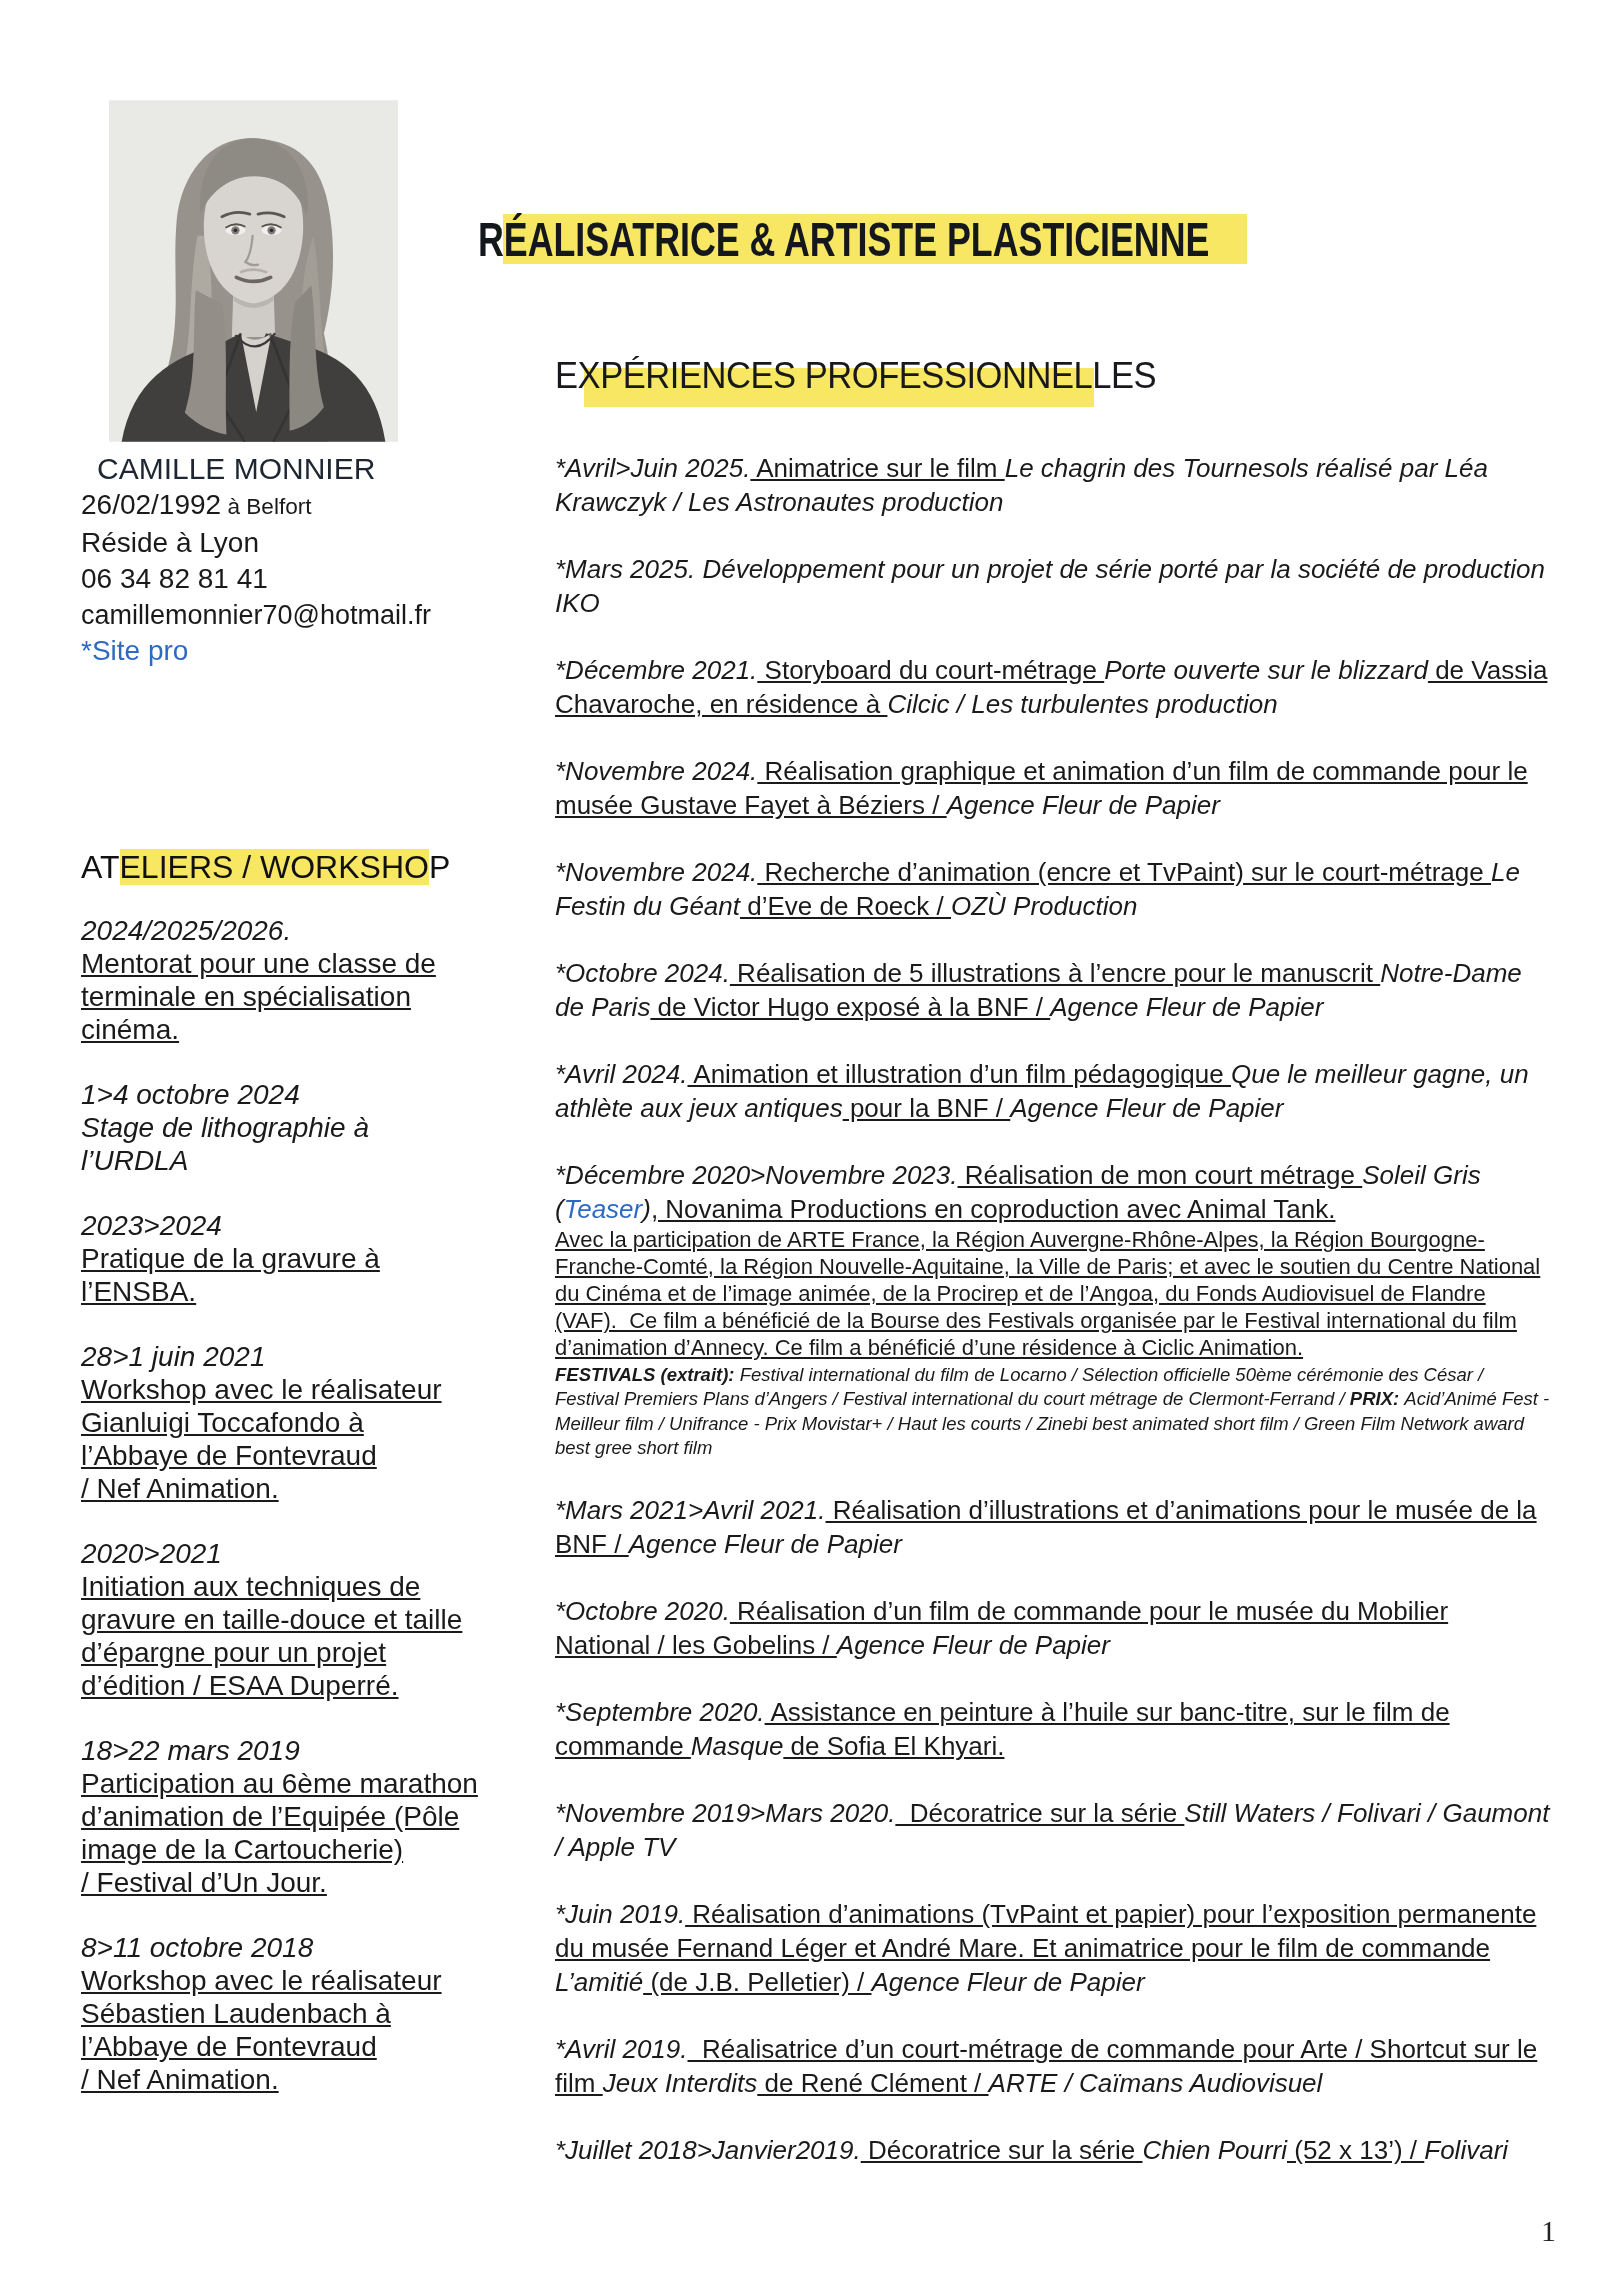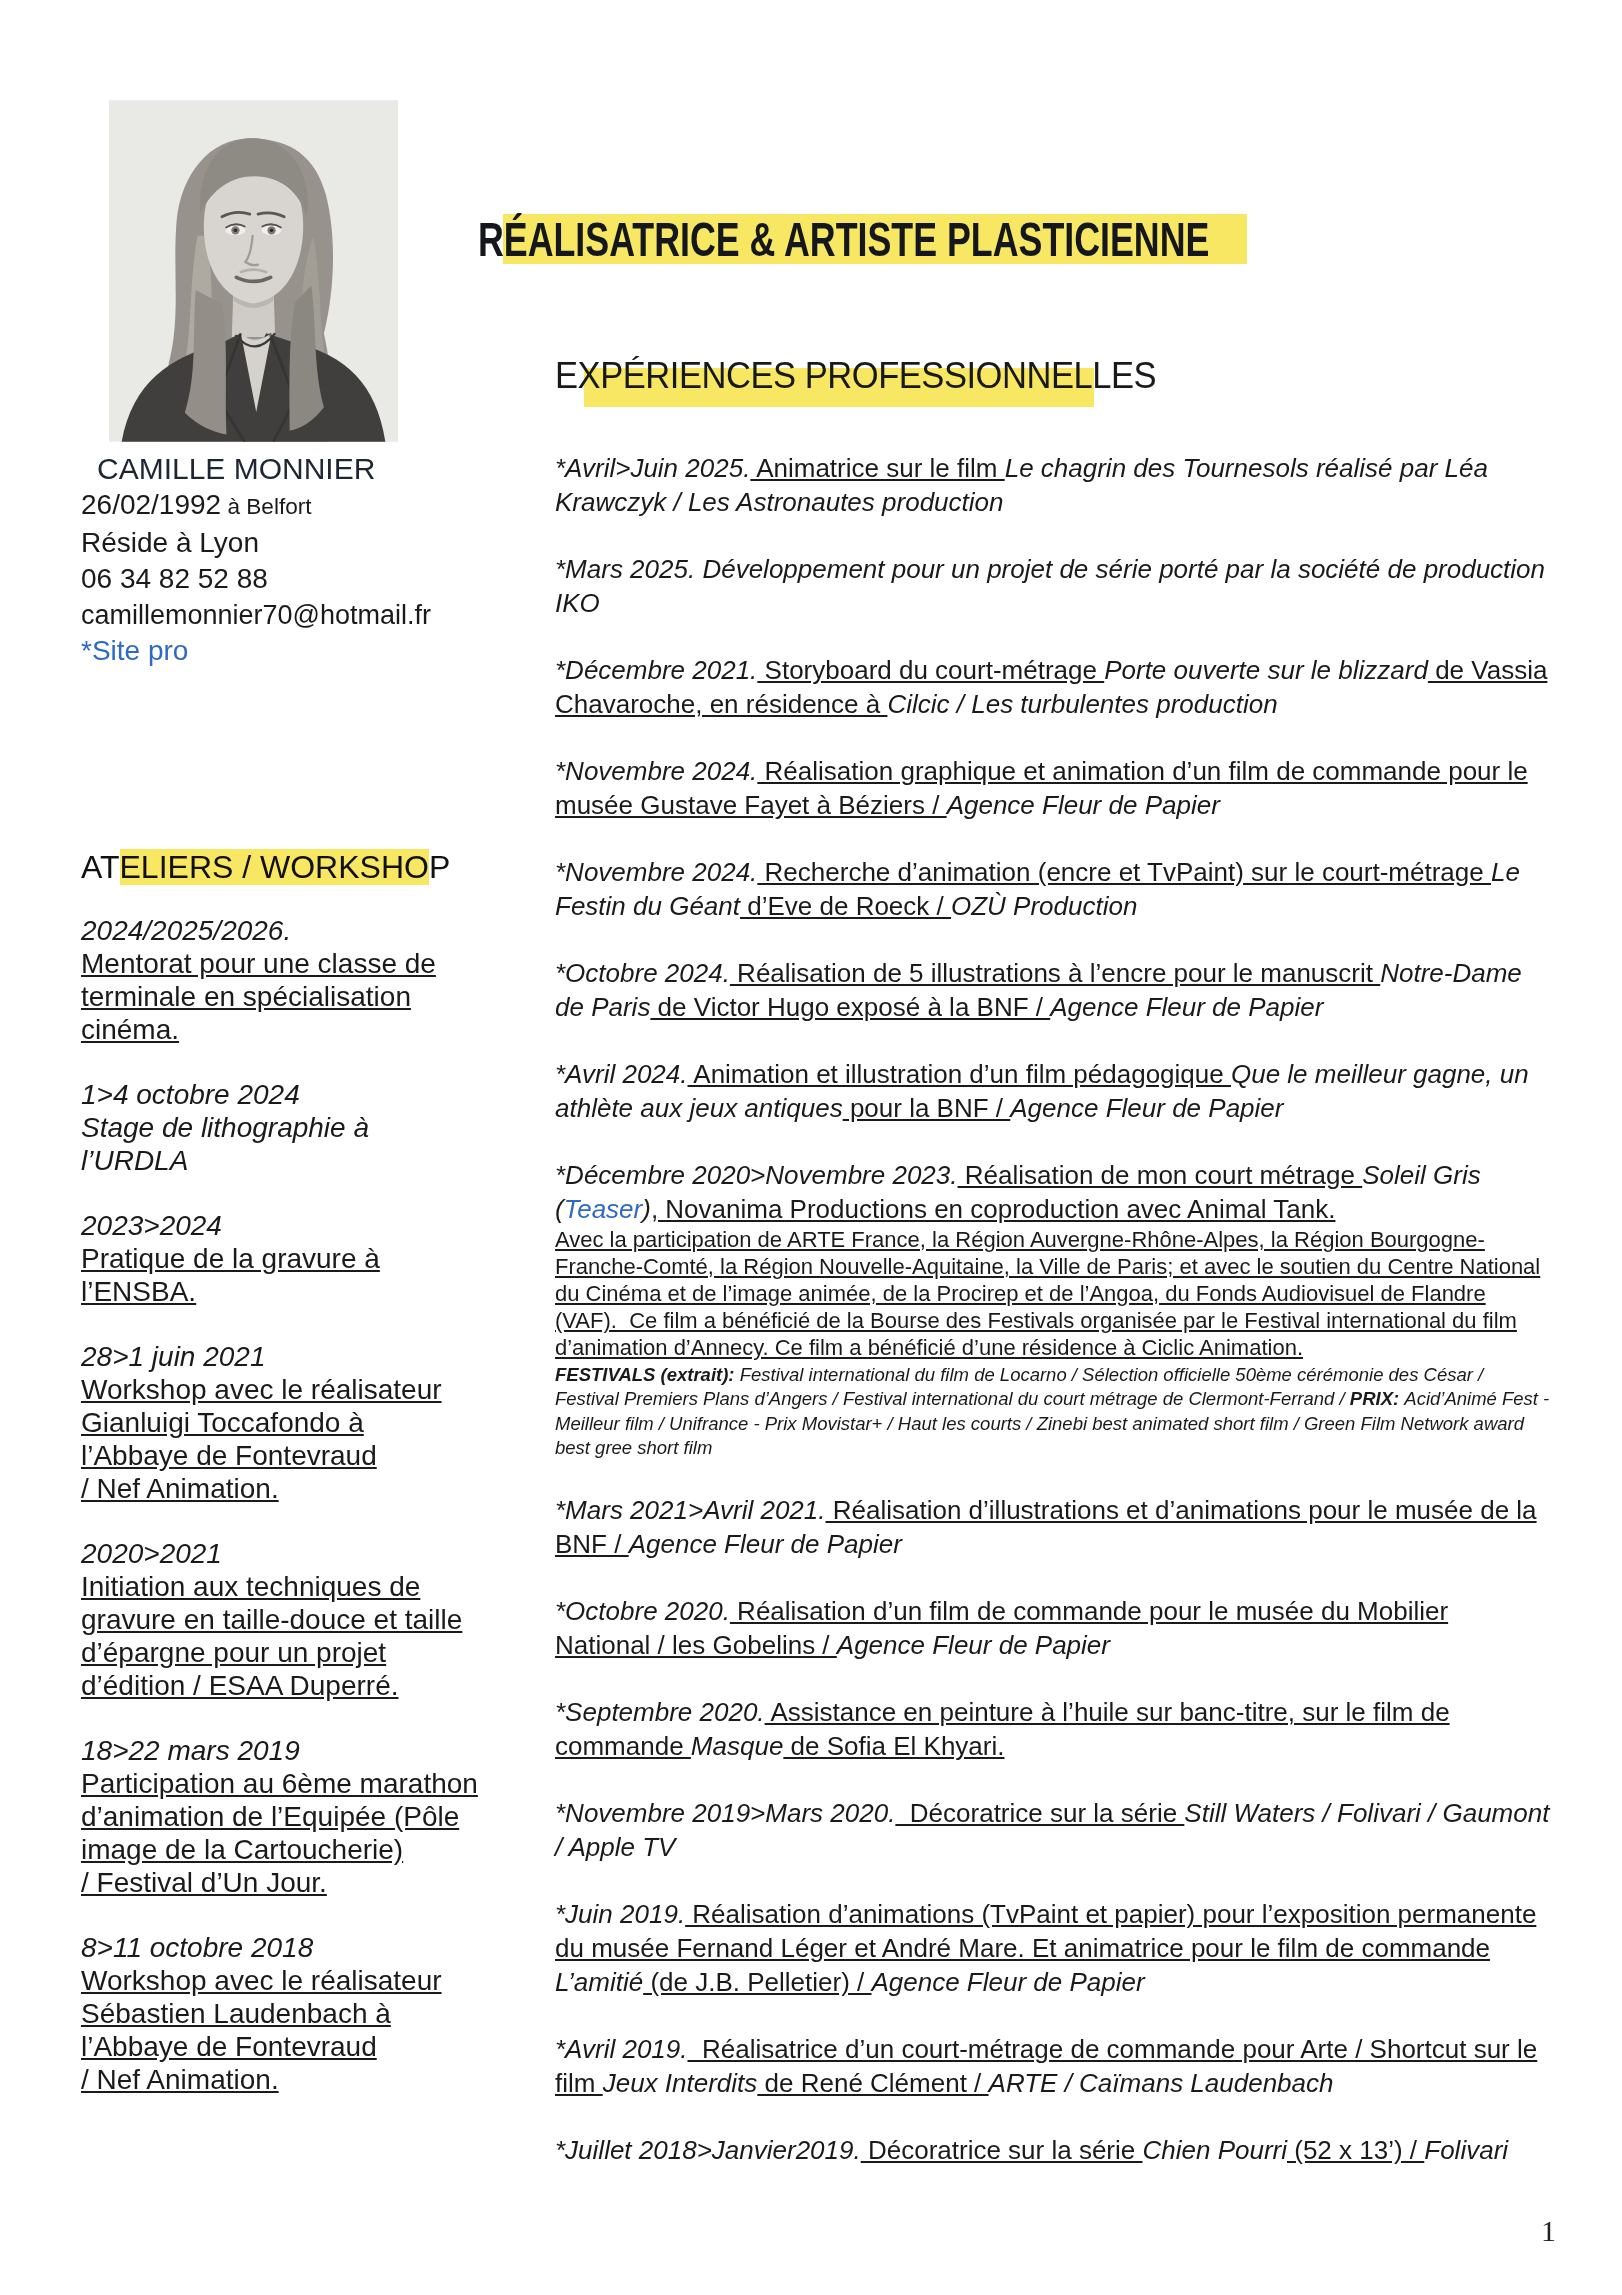--- a/index.html
+++ b/index.html
@@ -108,21 +108,21 @@
 <div class="abs band" id="headline-band"></div>
 <div class="abs" id="headline">RÉALISATRICE  &amp;  ARTISTE PLASTICIENNE</div>
 
 <div class="abs band" id="exp-band"></div>
 <div class="abs" id="exp-heading">EXPÉRIENCES PROFESSIONNELLES</div>
 
 <div class="abs" id="contact">
   <div class="name">CAMILLE MONNIER</div>
   <div><span>26/02/1992</span><span class="small-in"> à Belfort</span></div>
   <div>Réside à Lyon</div>
-  <div>06 34 82 52 88</div>
+  <div>06 34 82 81 41</div>
   <div class="email">camillemonnier70@hotmail.fr</div>
   <div><a class="link">*Site pro</a></div>
 </div>
 
 <div class="abs" id="workshops">
   <div class="ws-heading"><span>AT</span><span class="hl">ELIERS / WORKSHO</span><span>P</span></div>
   <div id="ws-groups">
       <div class="group">
         <span class="line i">2024/2025/2026.</span>
         <span class="line n">Mentorat pour une classe de</span>
@@ -179,18 +179,18 @@
     <div class="entry"><span class="i">*Octobre 2024.</span><span class="n"> Réalisation de 5 illustrations à l’encre pour le manuscrit </span><span class="i">Notre-Dame de Paris</span><span class="n"> de Victor Hugo exposé à la BNF / </span><span class="i">Agence Fleur de Papier</span></div>
     <div class="entry"><span class="i">*Avril 2024.</span><span class="n"> Animation et illustration d’un film pédagogique </span><span class="i">Que le meilleur gagne, un athlète aux jeux antiques</span><span class="n"> pour la BNF / </span><span class="i">Agence Fleur de Papier</span></div>
     <div class="entry tight"><span class="i">*Décembre 2020&gt;Novembre 2023.</span><span class="n"> Réalisation de mon court métrage </span><span class="i">Soleil Gris (</span><span class="link i">Teaser</span><span class="i">)</span><span class="n">, Novanima Productions en coproduction avec Animal Tank.</span></div>
     <div class="small-block"><span class="n">Avec la participation de ARTE France, la Région Auvergne-Rhône-Alpes, la Région Bourgogne-Franche-Comté, la Région Nouvelle-Aquitaine, la Ville de Paris; et avec le soutien du Centre National du Cinéma et de l’image animée, de la Procirep et de l’Angoa, du Fonds Audiovisuel de Flandre (VAF). &nbsp;Ce film a bénéficié de la Bourse des Festivals organisée par le Festival international du film d’animation d’Annecy. Ce film a bénéficié d’une résidence à Ciclic Animation.</span></div>
     <div class="fest-block"><span class="bi">FESTIVALS (extrait): </span><span class="i">Festival international du film de Locarno / Sélection officielle 50ème cérémonie des César / Festival Premiers Plans d’Angers / Festival international du court métrage de Clermont-Ferrand / </span><span class="bi">PRIX: </span><span class="i">Acid’Animé Fest - Meilleur film / Unifrance - Prix Movistar+ / Haut les courts / Zinebi best animated short film / Green Film Network award best gree short film</span></div>
     <div class="entry"><span class="i">*Mars 2021&gt;Avril 2021.</span><span class="n"> Réalisation d’illustrations et d’animations pour le musée de la BNF / </span><span class="i">Agence Fleur de Papier</span></div>
     <div class="entry"><span class="i">*Octobre 2020.</span><span class="n"> Réalisation d’un film de commande pour le musée du Mobilier National / les Gobelins / </span><span class="i">Agence Fleur de Papier</span></div>
     <div class="entry"><span class="i">*Septembre 2020.</span><span class="n"> Assistance en peinture à l’huile sur banc-titre, sur le film de commande </span><span class="i">Masque</span><span class="n"> de Sofia El Khyari.</span></div>
     <div class="entry"><span class="i">*Novembre 2019&gt;Mars 2020.</span><span class="n"> &nbsp;Décoratrice sur la série </span><span class="i">Still Waters / Folivari / Gaumont / Apple TV</span></div>
     <div class="entry"><span class="i">*Juin 2019.</span><span class="n"> Réalisation d’animations (TvPaint et papier) pour l’exposition permanente du musée Fernand Léger et André Mare. Et animatrice pour le film de commande </span><span class="i">L’amitié</span><span class="n"> (de J.B. Pelletier) / </span><span class="i">Agence Fleur de Papier</span></div>
-    <div class="entry"><span class="i">*Avril 2019.</span><span class="n"> &nbsp;Réalisatrice d’un court-métrage de commande pour Arte / Shortcut sur le film </span><span class="i">Jeux Interdits</span><span class="n"> de René Clément / </span><span class="i">ARTE / Caïmans Laudenbach</span></div>
+    <div class="entry"><span class="i">*Avril 2019.</span><span class="n"> &nbsp;Réalisatrice d’un court-métrage de commande pour Arte / Shortcut sur le film </span><span class="i">Jeux Interdits</span><span class="n"> de René Clément / </span><span class="i">ARTE / Caïmans Audiovisuel</span></div>
     <div class="entry"><span class="i">*Juillet 2018&gt;Janvier2019.</span><span class="n"> Décoratrice sur la série </span><span class="i">Chien Pourri</span><span class="n"> (52 x 13’) / </span><span class="i">Folivari</span></div>
   </div>
 
 <div class="abs" id="page-number">1</div>
 
 
 </body></html>

